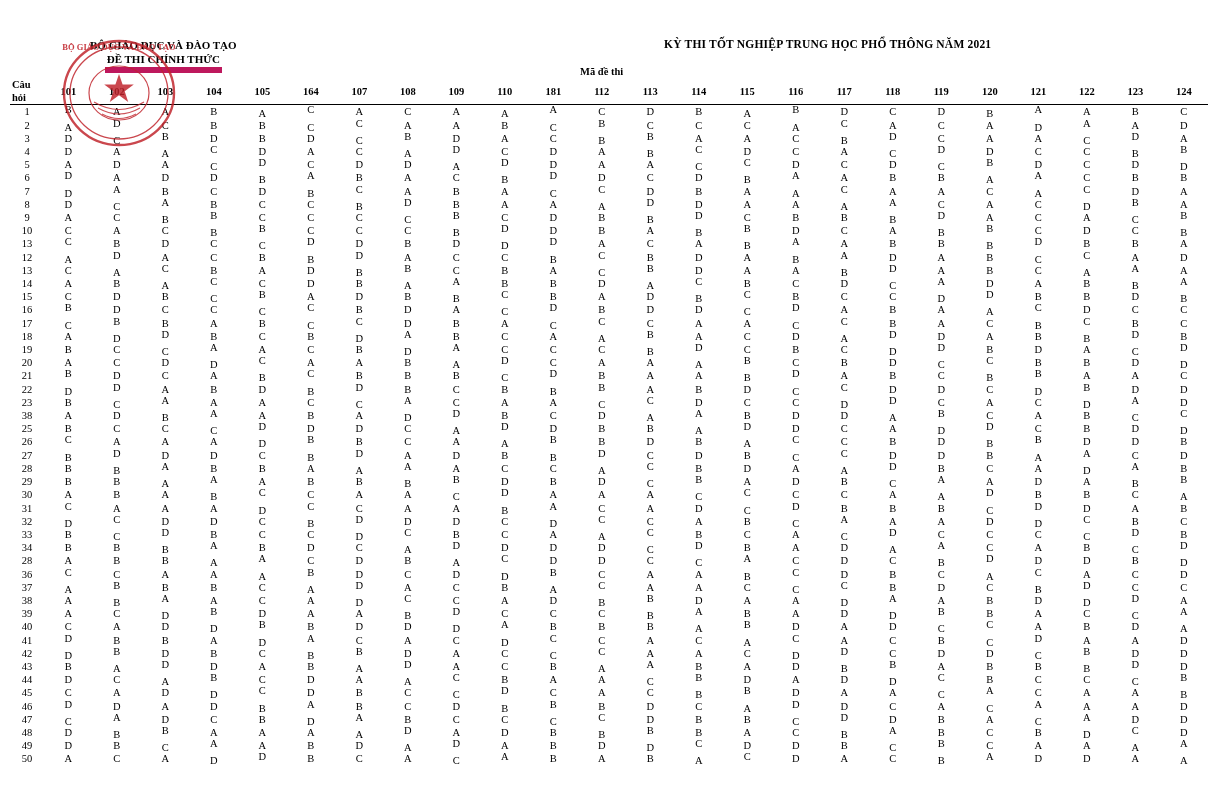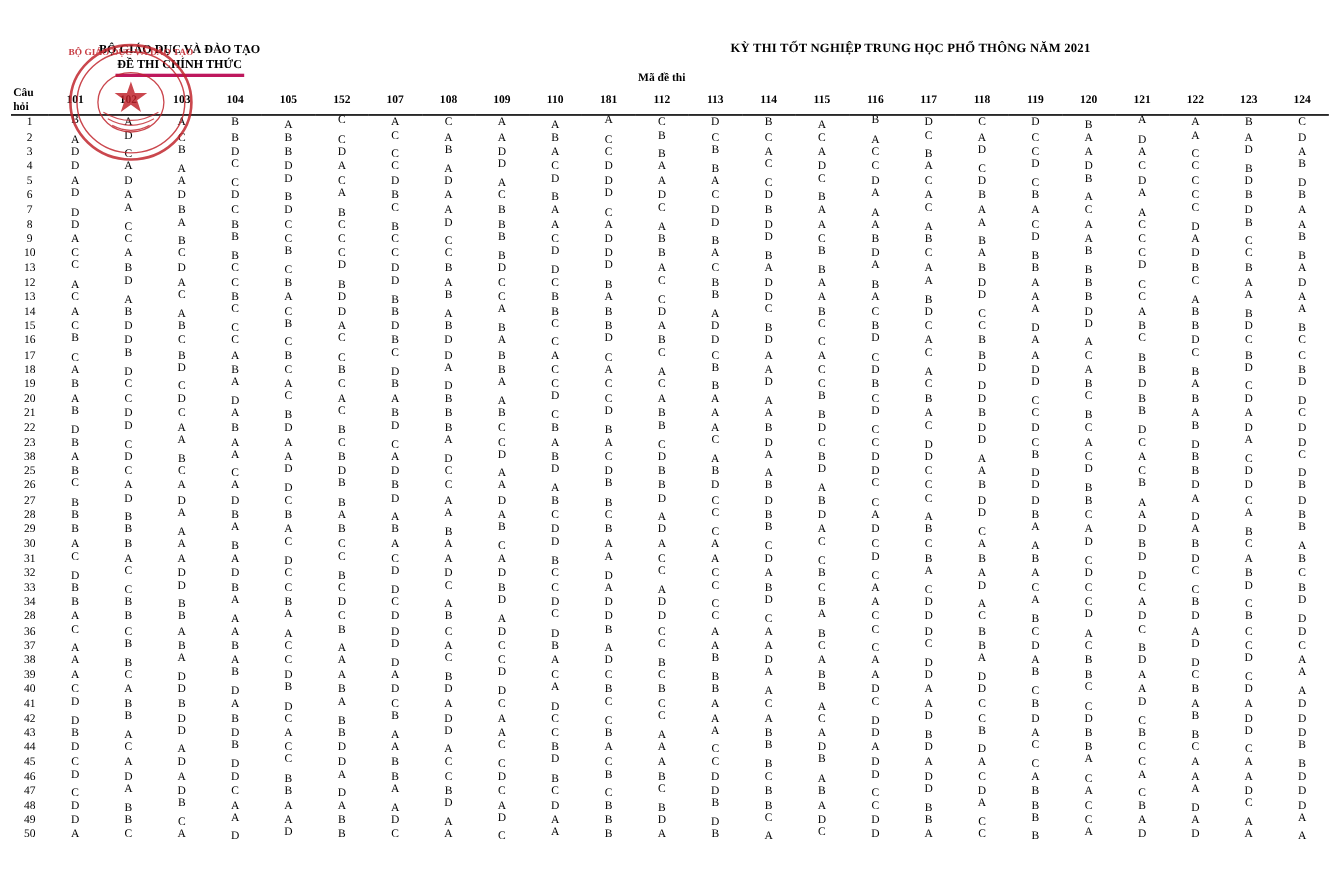--- a/index.html
+++ b/index.html
@@ -18,21 +18,21 @@
   .org-block{
     position:absolute;
     left:90px;top:38px;
     text-align:center;
     font-size:11px;
     font-weight:bold;
     line-height:1.3;
   }
   .org-block .line2{
     display:inline-block;
-    border-bottom:3px solid #be185d;
+    border-bottom:6px solid #be185d;
     padding:0 2px;
   }
   .exam-block{
     position:absolute;
     left:664px;top:36px;
     font-size:11.5px;
     font-weight:bold;
     line-height:1.45;
   }
   .exam-title{letter-spacing:.2px;}
@@ -154,21 +154,21 @@
       <col>
     </colgroup>
   <thead>
     <tr>
       <th class="qcol">Câu hỏi</th>
     <th>101</th>
         <th>102</th>
         <th>103</th>
         <th>104</th>
         <th>105</th>
-        <th>152</th>
+        <th>164</th>
         <th>107</th>
         <th>108</th>
         <th>109</th>
         <th>110</th>
         <th>181</th>
         <th>112</th>
         <th>113</th>
         <th>114</th>
         <th>115</th>
         <th>116</th>

